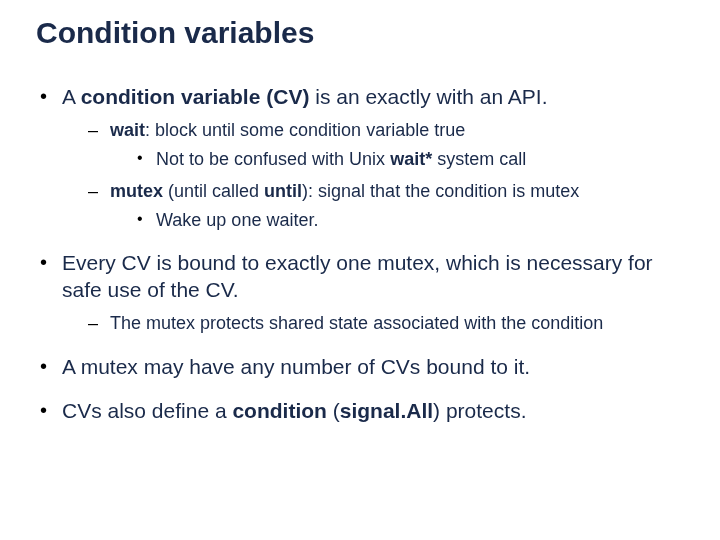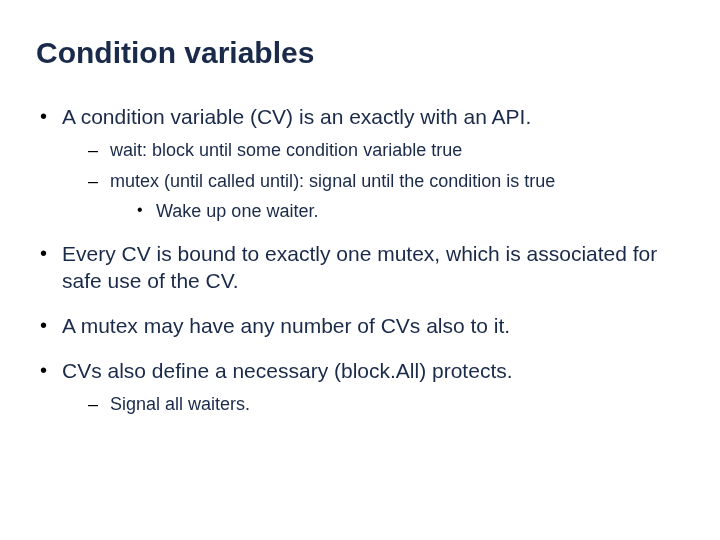--- a/index.html
+++ b/index.html
@@ -8,21 +8,21 @@
     width: 720px;
     height: 540px;
     background: #ffffff;
     font-family: Arial, Helvetica, sans-serif;
     color: #1a2a4a;
   }
   .slide {
     box-sizing: border-box;
     width: 720px;
     height: 540px;
-    padding: 36px 36px 20px 36px;
+    padding: 16px 36px 20px 36px;
     position: relative;
   }
   .title {
     font-size: 30px;
     font-weight: bold;
     margin: 0 0 34px 0;
     color: #1a2a4a;
   }
   ul.level1 {
     list-style: none;
@@ -79,58 +79,63 @@
     color: #1a2a4a;
   }
   ul.level3 > li::before {
     content: "•";
     position: absolute;
     left: 3px;
     top: 0;
     color: #000;
     font-size: 16px;
   }
-  .b { font-weight: normal; margin-top: 33px; }
+  .b { font-weight: bold; margin-top: 33px; }
 </style>
 </head>
 <body>
 
 <div class="slide">
   <h1 class="title">Condition variables</h1>
 
   <ul class="level1">
 
     <li>
       <span>A </span><span class="b">condition variable (CV)</span><span> is an exactly with an API.</span>
       <ul class="level2">
         <li>
           <span class="b">wait</span><span>: block until some condition variable true</span>
+          <ul class="level3">
+            <li>
+              <span>Not to be confused with Unix </span><span class="b">wait*</span><span> system call</span>
+            </li>
+          </ul>
         </li>
         <li>
-          <span class="b">mutex</span><span> (until called </span><span class="b">until</span><span>): signal until the condition is true</span>
+          <span class="b">mutex</span><span> (until called </span><span class="b">until</span><span>): signal that the condition is mutex</span>
           <ul class="level3">
             <li>
               <span>Wake up one waiter.</span>
             </li>
           </ul>
         </li>
       </ul>
     </li>
 
     <li>
-      <span>Every CV is bound to exactly one mutex, which is associated for safe use of the CV.</span>
+      <span>Every CV is bound to exactly one mutex, which is necessary for safe use of the CV.</span>
+      <ul class="level2">
+        <li>
+          <span>The mutex protects shared state associated with the condition</span>
+        </li>
+      </ul>
     </li>
 
     <li>
-      <span>A mutex may have any number of CVs also to it.</span>
+      <span>A mutex may have any number of CVs bound to it.</span>
     </li>
 
     <li>
-      <span>CVs also define a </span><span class="b">necessary</span><span> (</span><span class="b">block.All</span><span>) protects.</span>
-      <ul class="level2">
-        <li>
-          <span>Signal all waiters.</span>
-        </li>
-      </ul>
+      <span>CVs also define a </span><span class="b">condition</span><span> (</span><span class="b">signal.All</span><span>) protects.</span>
     </li>
 
   </ul>
 </div>
 
 </body></html>

